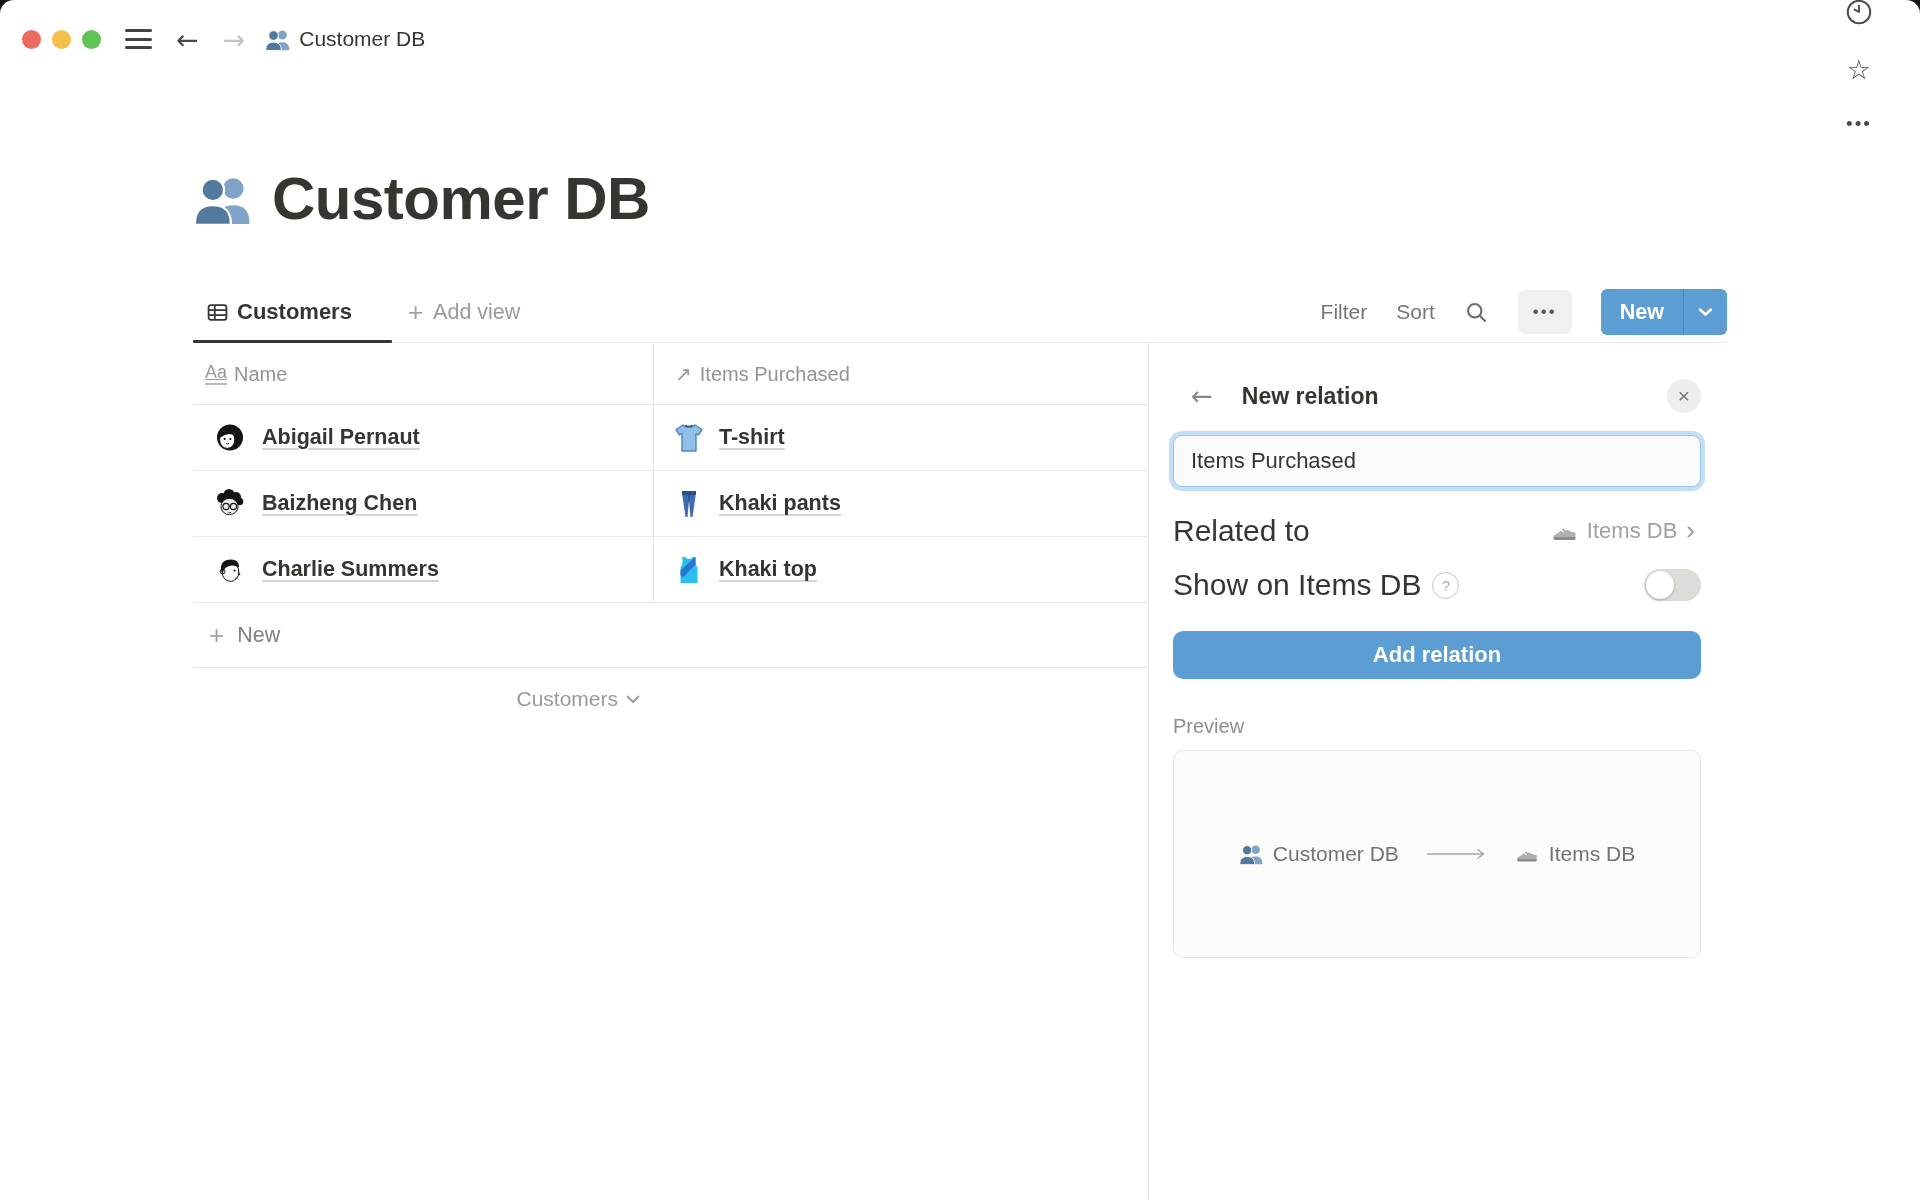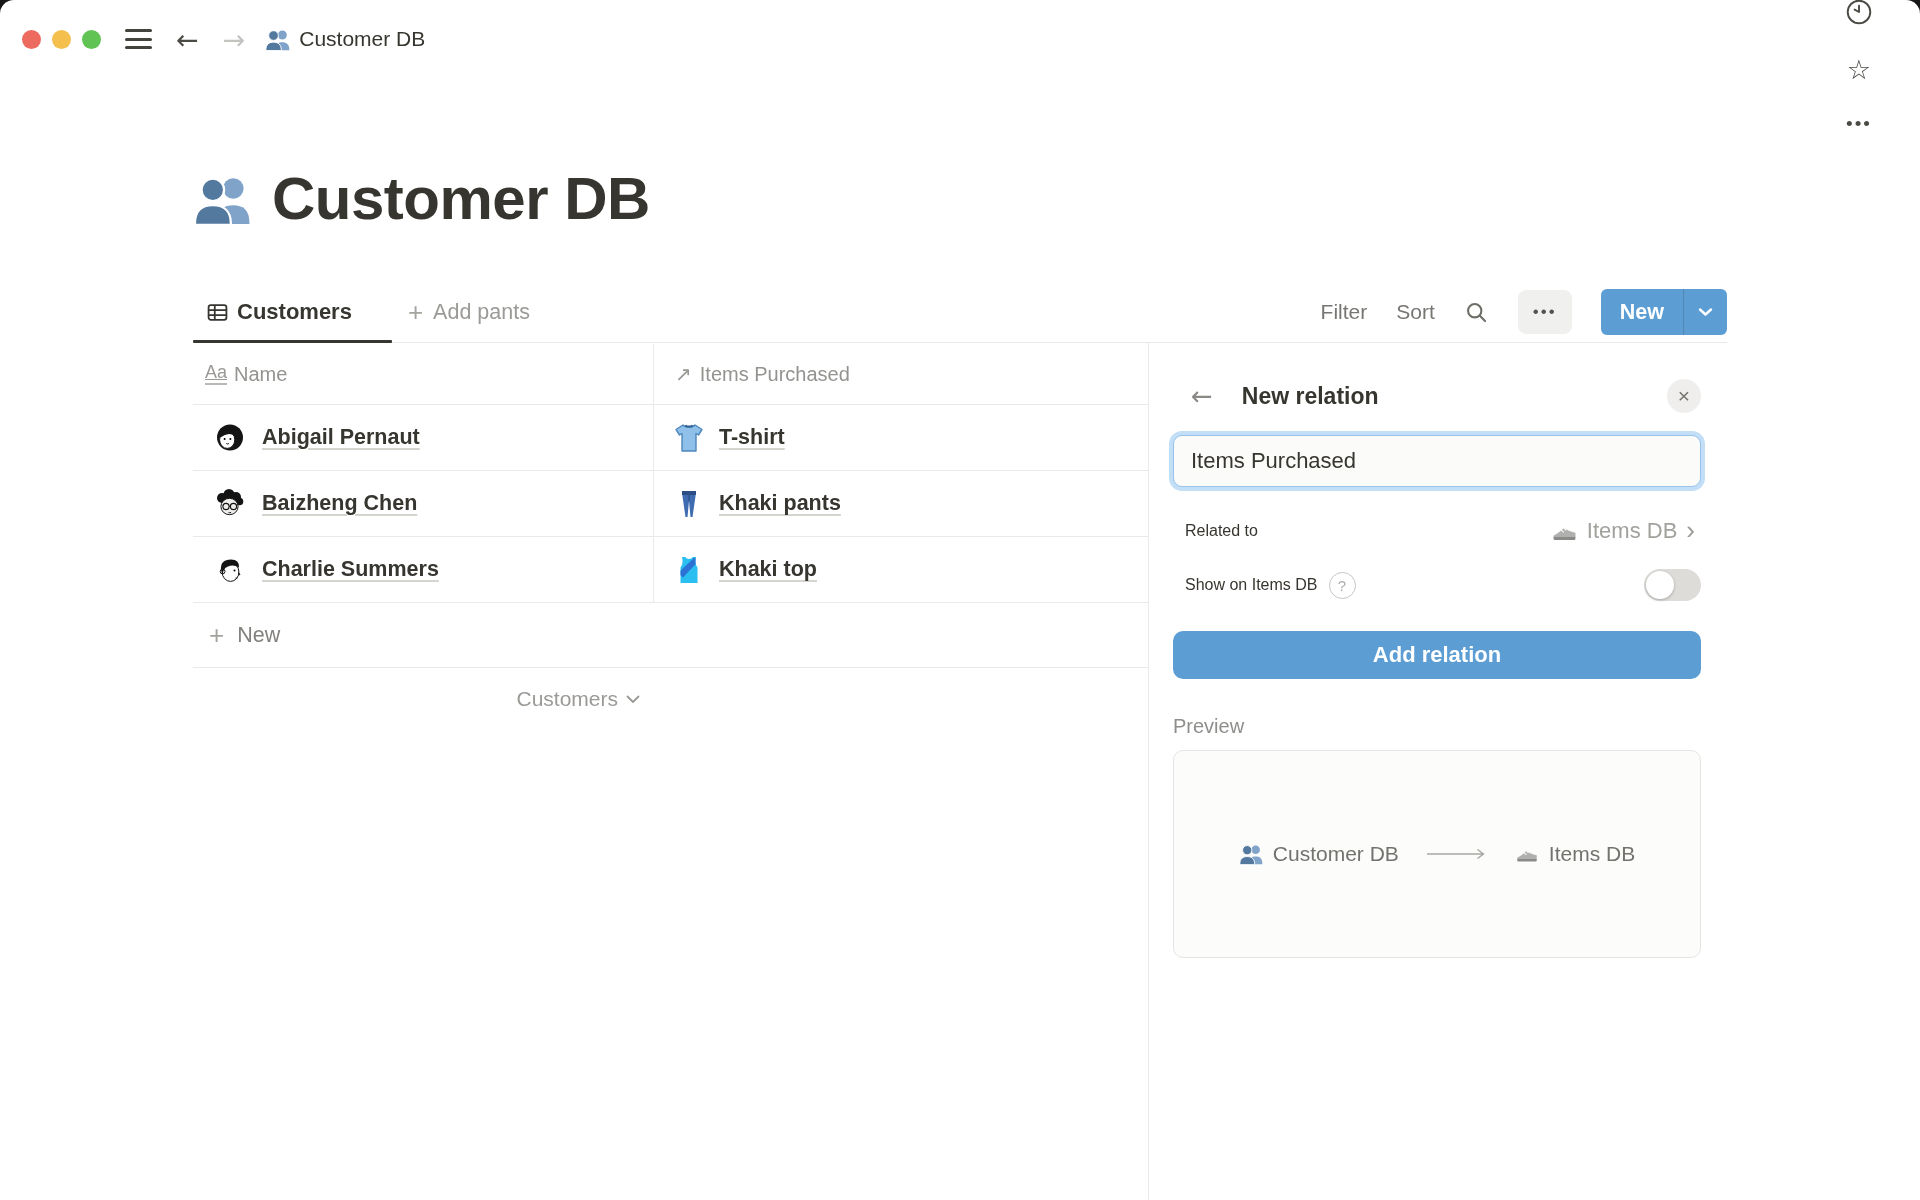--- a/index.html
+++ b/index.html
@@ -95,21 +95,21 @@
   .p-title { font-size:23px; font-weight:700; color:var(--dark); margin-left:29px; }
   .p-close { margin-left:auto; width:34px; height:34px; border-radius:50%; background:#efeeec;
              display:flex; align-items:center; justify-content:center; font-size:21px;
              color:#73726e; cursor:pointer; }
   .name-input { margin-top:22px; width:528px; height:52px; border-radius:9px;
                 border:1.5px solid #98c4ec; box-shadow:0 0 0 4px #c2dff7; background:#fbfbfa;
                 font-size:22px; color:var(--dark); padding:0 17px;
                 font-family:"Liberation Sans","DejaVu Sans",sans-serif; outline:none; }
   .p-row { display:flex; align-items:center; margin-top:26px; height:36px; }
   .p-row + .p-row { margin-top:18px; }
-  .p-label { font-size:16px; color:var(--dark);margin-left:12px; }
+  .p-label { font-size:30px; color:var(--dark); }
   .p-value { margin-left:auto; display:flex; align-items:center; gap:9px; padding-right:6px;
              cursor:pointer; }
   .p-value svg { width:27px; height:27px; }
   .p-value .val { font-size:22px; color:#a2a19d; }
   .p-chev { font-size:26px; color:#9b9a97; line-height:1; padding-bottom:3px; }
   .q-ico { width:27px; height:27px; border-radius:50%; border:1.5px solid #c6c5c1;
            color:#aeada9; font-size:15px; display:flex; align-items:center; justify-content:center;
            margin-left:11px; }
   .toggle { margin-left:auto; width:57px; height:32px; border-radius:16px; background:#dedcd9;
             position:relative; cursor:pointer; }
@@ -193,21 +193,21 @@
   <div class="viewbar">
     <div class="tab-active">
       <svg viewBox="0 0 20 20" fill="none">
         <rect x="1.5" y="3" width="17" height="14" rx="2.2" stroke="currentColor" stroke-width="1.7"></rect>
         <path d="M1.5 7.8h17M1.5 12.4h17M7.4 3v14" stroke="currentColor" stroke-width="1.7"></path>
       </svg>
       <span class="tlabel">Customers</span>
     </div>
     <div class="tab-add">
       <span class="plus">+</span>
-      <span>Add pants</span>
+      <span>Add view</span>
     </div>
     <div class="vb-spacer"></div>
     <div class="vb-actions">
       <span class="vb-text">Filter</span>
       <span class="vb-text">Sort</span>
       <span class="vb-search">
         <svg width="25" height="25" viewBox="0 0 24 24" fill="none">
           <circle cx="10.3" cy="10.3" r="6.4" stroke="currentColor" stroke-width="2"></circle>
           <path d="M15.2 15.2l5 5" stroke="currentColor" stroke-width="2" stroke-linecap="round"></path>
         </svg>

